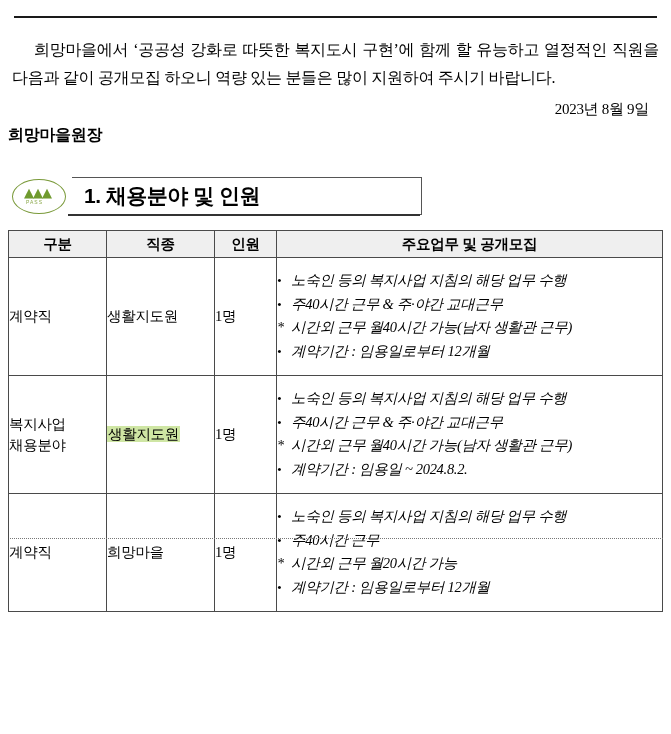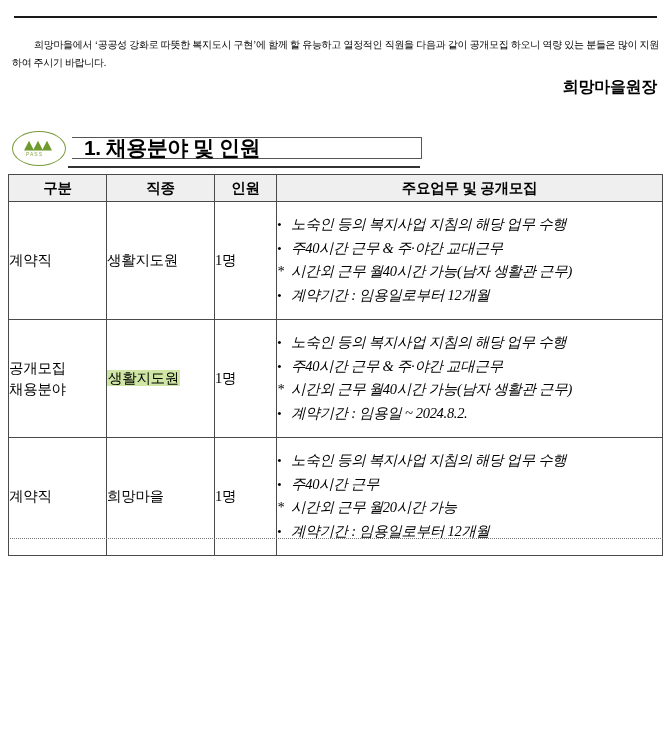--- a/index.html
+++ b/index.html
@@ -35,36 +35,35 @@
   .title-rule {
     border: none;
     border-top: 2px solid #1a1a1a;
     margin: 16px 6px 0 6px;
   }
 
   
   .intro {
     margin-top: 18px;
     padding: 0 4px;
-    font-size: 10px;
+    font-size: 16px;
     line-height: 1.75;
     letter-spacing: -0.3px;
     text-align: justify;
   }
   .intro .indent { display: inline-block; width: 22px; }
 
   .date-line {
     text-align: right;
     font-size: 15px;
     margin-top: 8px;
     padding-right: 14px;
     letter-spacing: -0.3px;
   }
   .signer-line {
-    text-align: right;
     font-size: 16px;
     font-weight: bold;
     margin-top: 6px;
     padding-right: 6px;
     letter-spacing: -0.3px;
   }
 
   
   .section-header {
     margin-top: 30px;
@@ -102,21 +101,21 @@
     font-size: 5px;
     color: #8aa84a;
     letter-spacing: 1px;
     font-family: "Liberation Sans", sans-serif;
   }
   .section-box {
     flex: 0 0 auto;
     margin-left: 6px;
     border: 1px solid #555;
     border-left: none;
-    height: 22px;
+    height: 38px;
     width: 350px;
     display: flex;
     align-items: center;
     box-sizing: border-box;
   }
   .section-title {
     font-size: 21px;
     font-weight: bold;
     font-family: "Liberation Sans", sans-serif;
     letter-spacing: -0.5px;
@@ -125,21 +124,21 @@
   .section-underline {
     position: absolute;
     left: 60px;
     bottom: 0px;
     width: 352px;
     border-bottom: 2.5px solid #333;
   }
 
   
   table.recruit {
-    margin-top: 6px;
+    margin-top: 14px;
     border-collapse: collapse;
     width: 654px;
     table-layout: fixed;
     font-size: 14.5px;
   }
   table.recruit th,
   table.recruit td {
     border: 1px solid #4a4a4a;
     padding: 0;
     vertical-align: middle;
@@ -197,20 +196,21 @@
 </style>
 </head>
 <body>
 
 <div class="page">
 
   <hr class="title-rule">
 
   <div class="intro"><span class="indent"></span><span>희망마을에서 ‘공공성 강화로 따뜻한 복지도시 구현’에 함께 할 유능하고 열정적인 직원을 다음과 같이 공개모집 하오니 역량 있는 분들은 많이 지원하여 주시기 바랍니다.</span></div>
 
+  <div class="date-line">2023년 8월 9일</div>
   <div class="signer-line">희망마을원장</div>
 
   <div class="section-header">
     <div class="logo">
       <div class="logo-ellipse"></div>
       <div class="logo-peaks">▲▲▲</div>
       <div class="logo-text">PASS</div>
     </div>
     <div class="section-box">
       <span class="section-title">1. 채용분야 및 인원</span>
@@ -244,21 +244,21 @@
             <li><span class="bullet">•</span><span>노숙인 등의 복지사업 지침의 해당 업무 수행</span></li>
             <li><span class="bullet">•</span><span>주40시간 근무 &amp; 주·야간 교대근무</span></li>
             <li class="star"><span class="bullet">*</span><span>시간외 근무 월40시간 가능(남자 생활관 근무)</span></li>
             <li><span class="bullet">•</span><span>계약기간 : 임용일로부터 12개월</span></li>
           </ul>
         </td>
       </tr>
 
       <tr style="height:118px">
         <td class="c-gubun">
-          <div>공개모집</div>
+          <div>복지사업</div>
           <div>채용분야</div>
         </td>
         <td class="c-job">
           <span class="highlight">생활지도원</span>
         </td>
         <td class="c-count">1명</td>
         <td class="c-duty">
           <div class="rowwrap">
             <ul class="duty">
               <li><span class="bullet">•</span><span>노숙인 등의 복지사업 지침의 해당 업무 수행</span></li>

